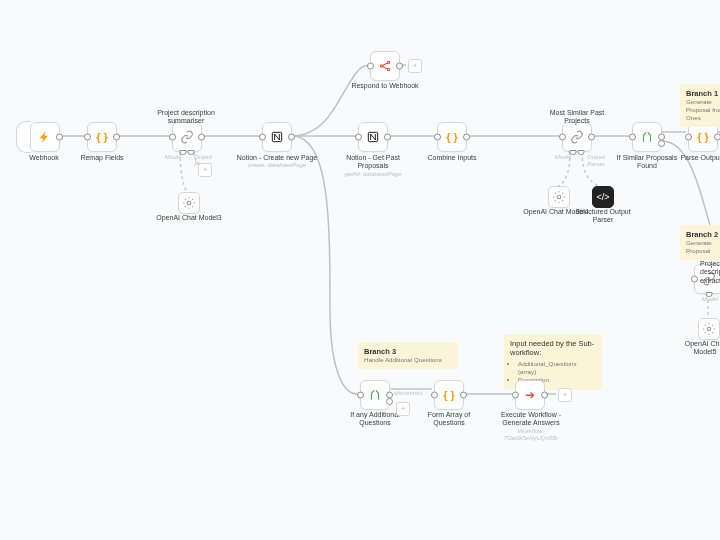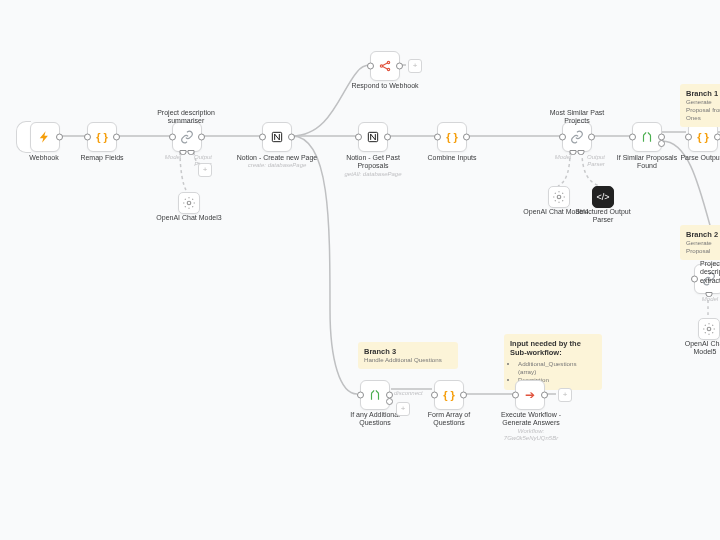--- a/index.html
+++ b/index.html
@@ -298,21 +298,21 @@
   <div class="label" style="left:680px;top:340px;width:50px">
       <span>OpenAI Chat Model5</span>
     </div>
 
   <div class="sticky" style="left:358px;top:342px;width:88px">
     <div class="title">Branch 3</div>
     <div class="sub">Handle Additional Questions</div>
   </div>
 
   <div class="sticky" style="left:504px;top:334px;width:86px">
-    <div class="title" style="font-weight:700">Input needed by the Sub-workflow:</div>
+    <div class="title" style="font-weight:400">Input needed by the Sub-workflow:</div>
     <ul>
       <li>Additional_Questions (array)</li>
       <li>Description</li>
     </ul>
   </div>
 
   <div class="node" style="left:360px;top:380px">
     <span class="icon i-branch">
         <svg viewBox="0 0 24 24" fill="none" stroke="currentColor" stroke-width="2">
           <path d="M6 20V10M6 10c0-3 4-3 4-6"></path>

